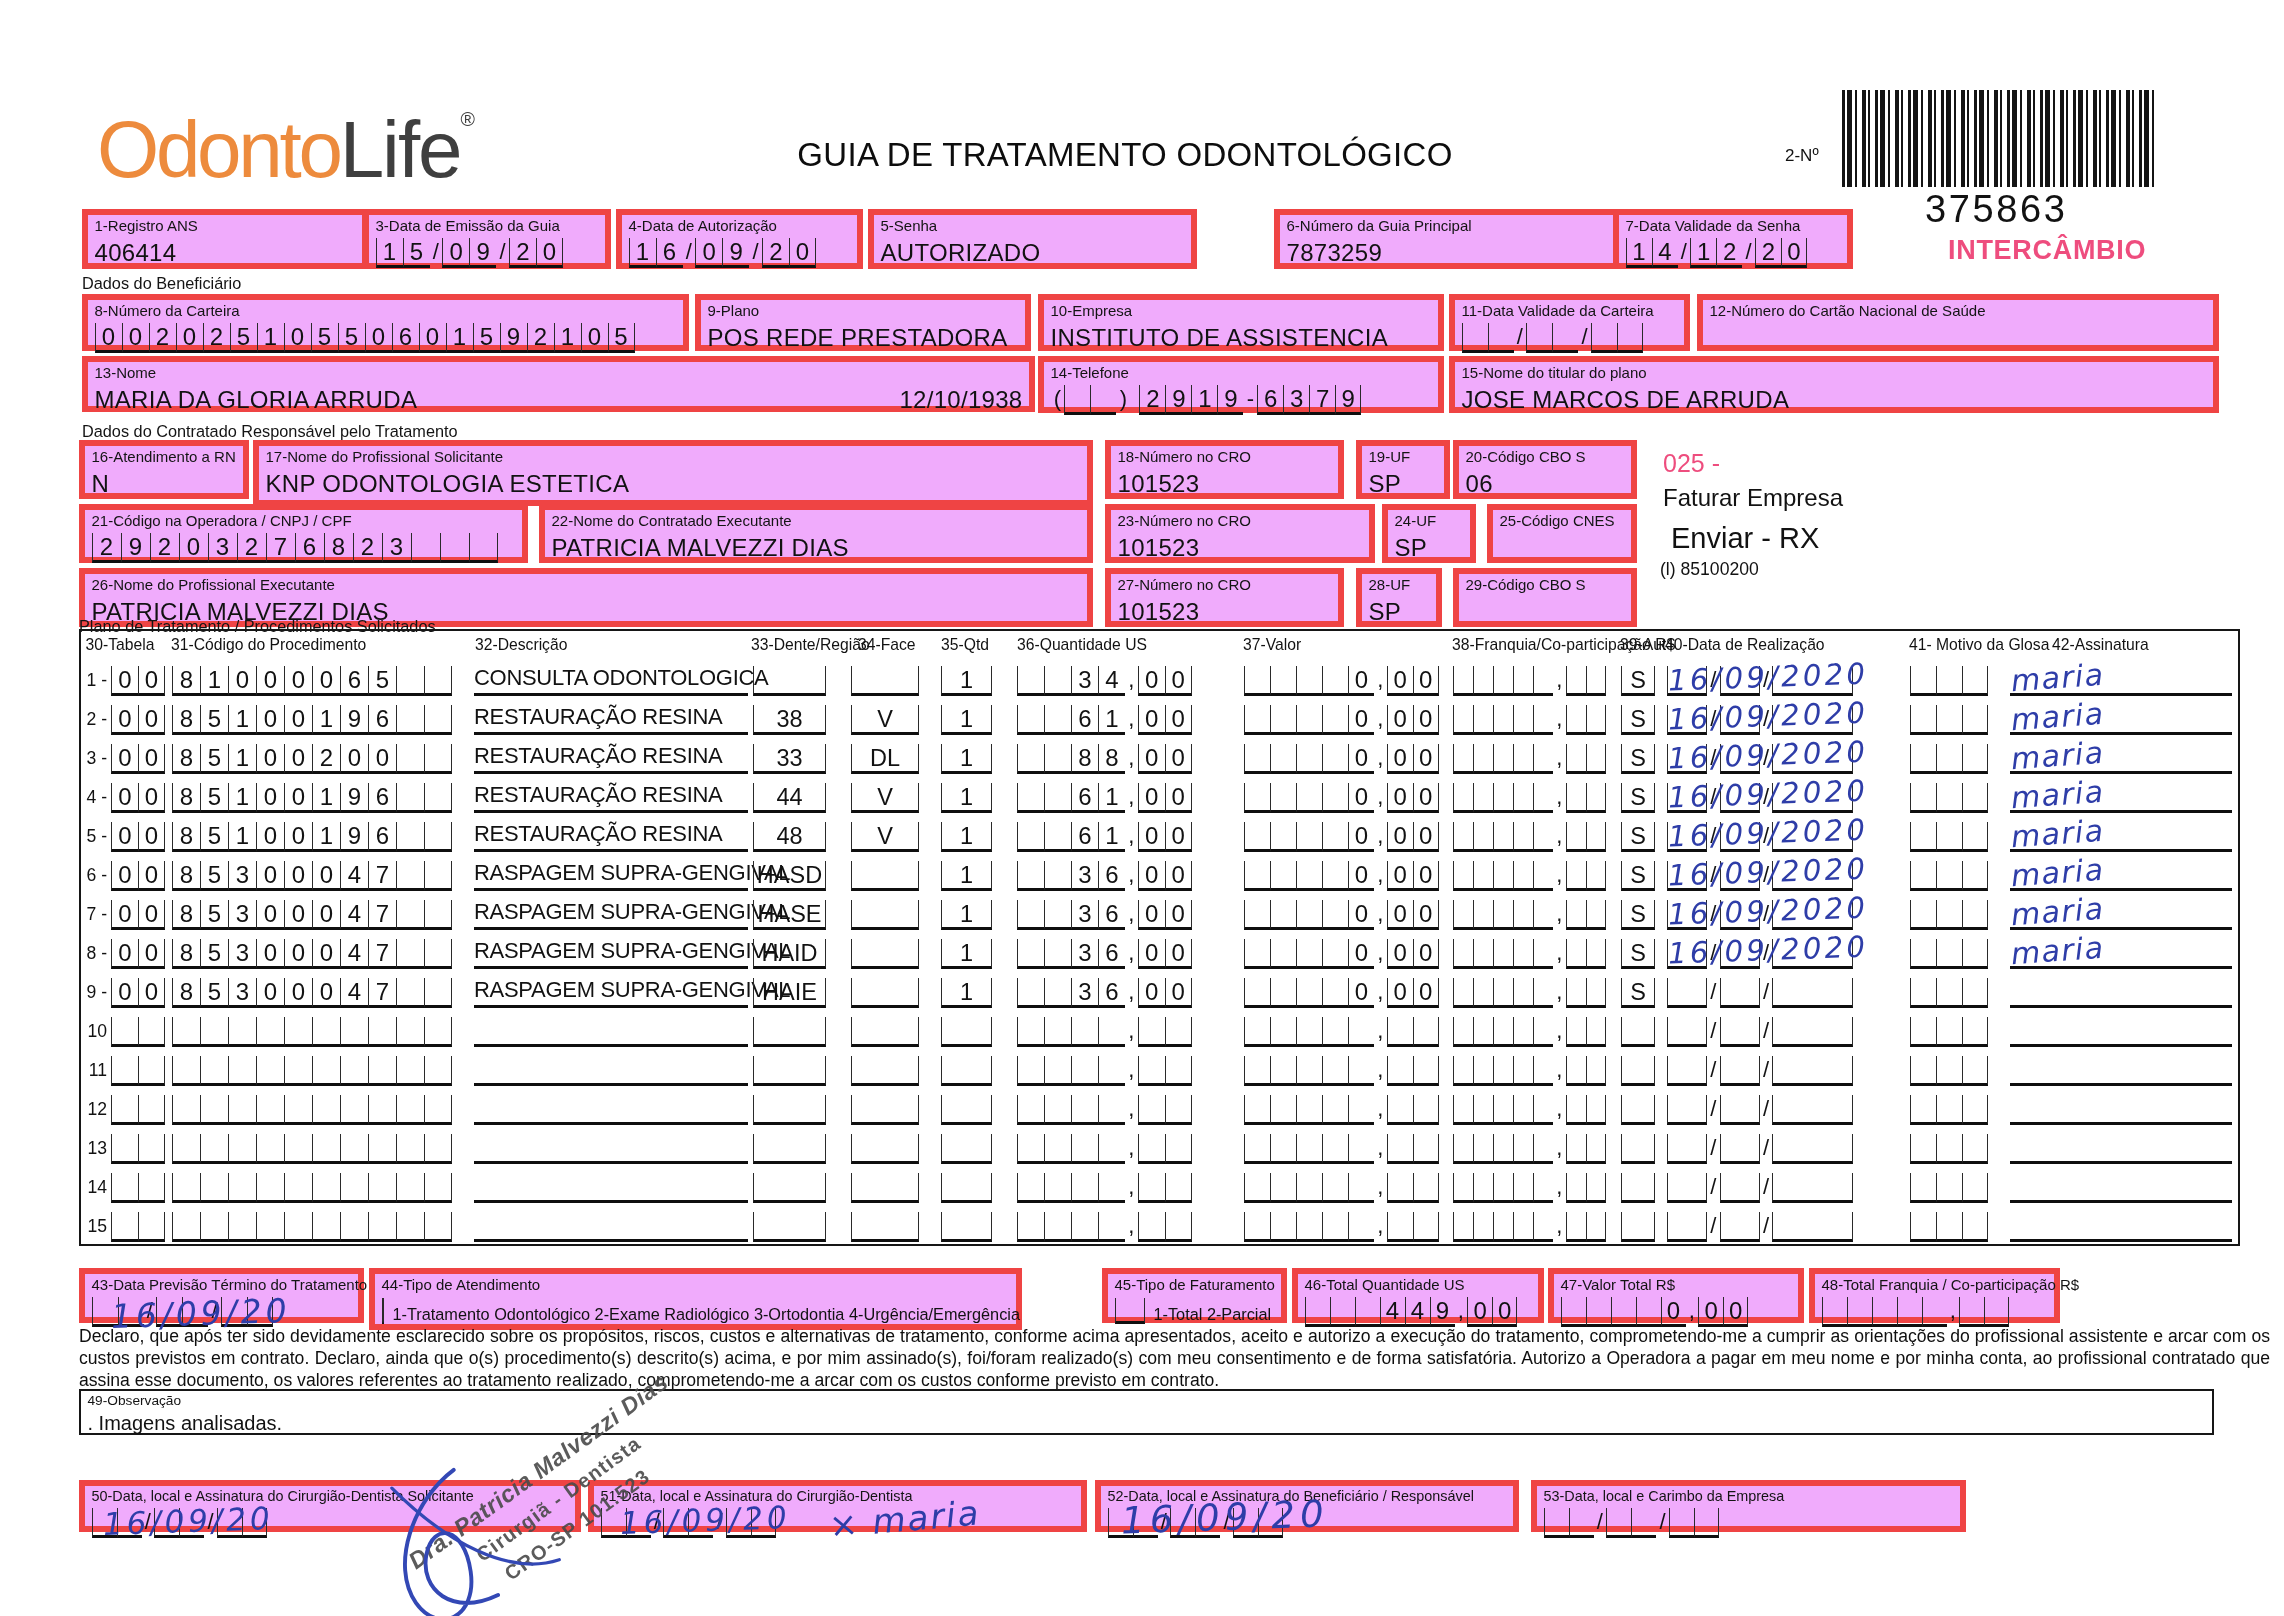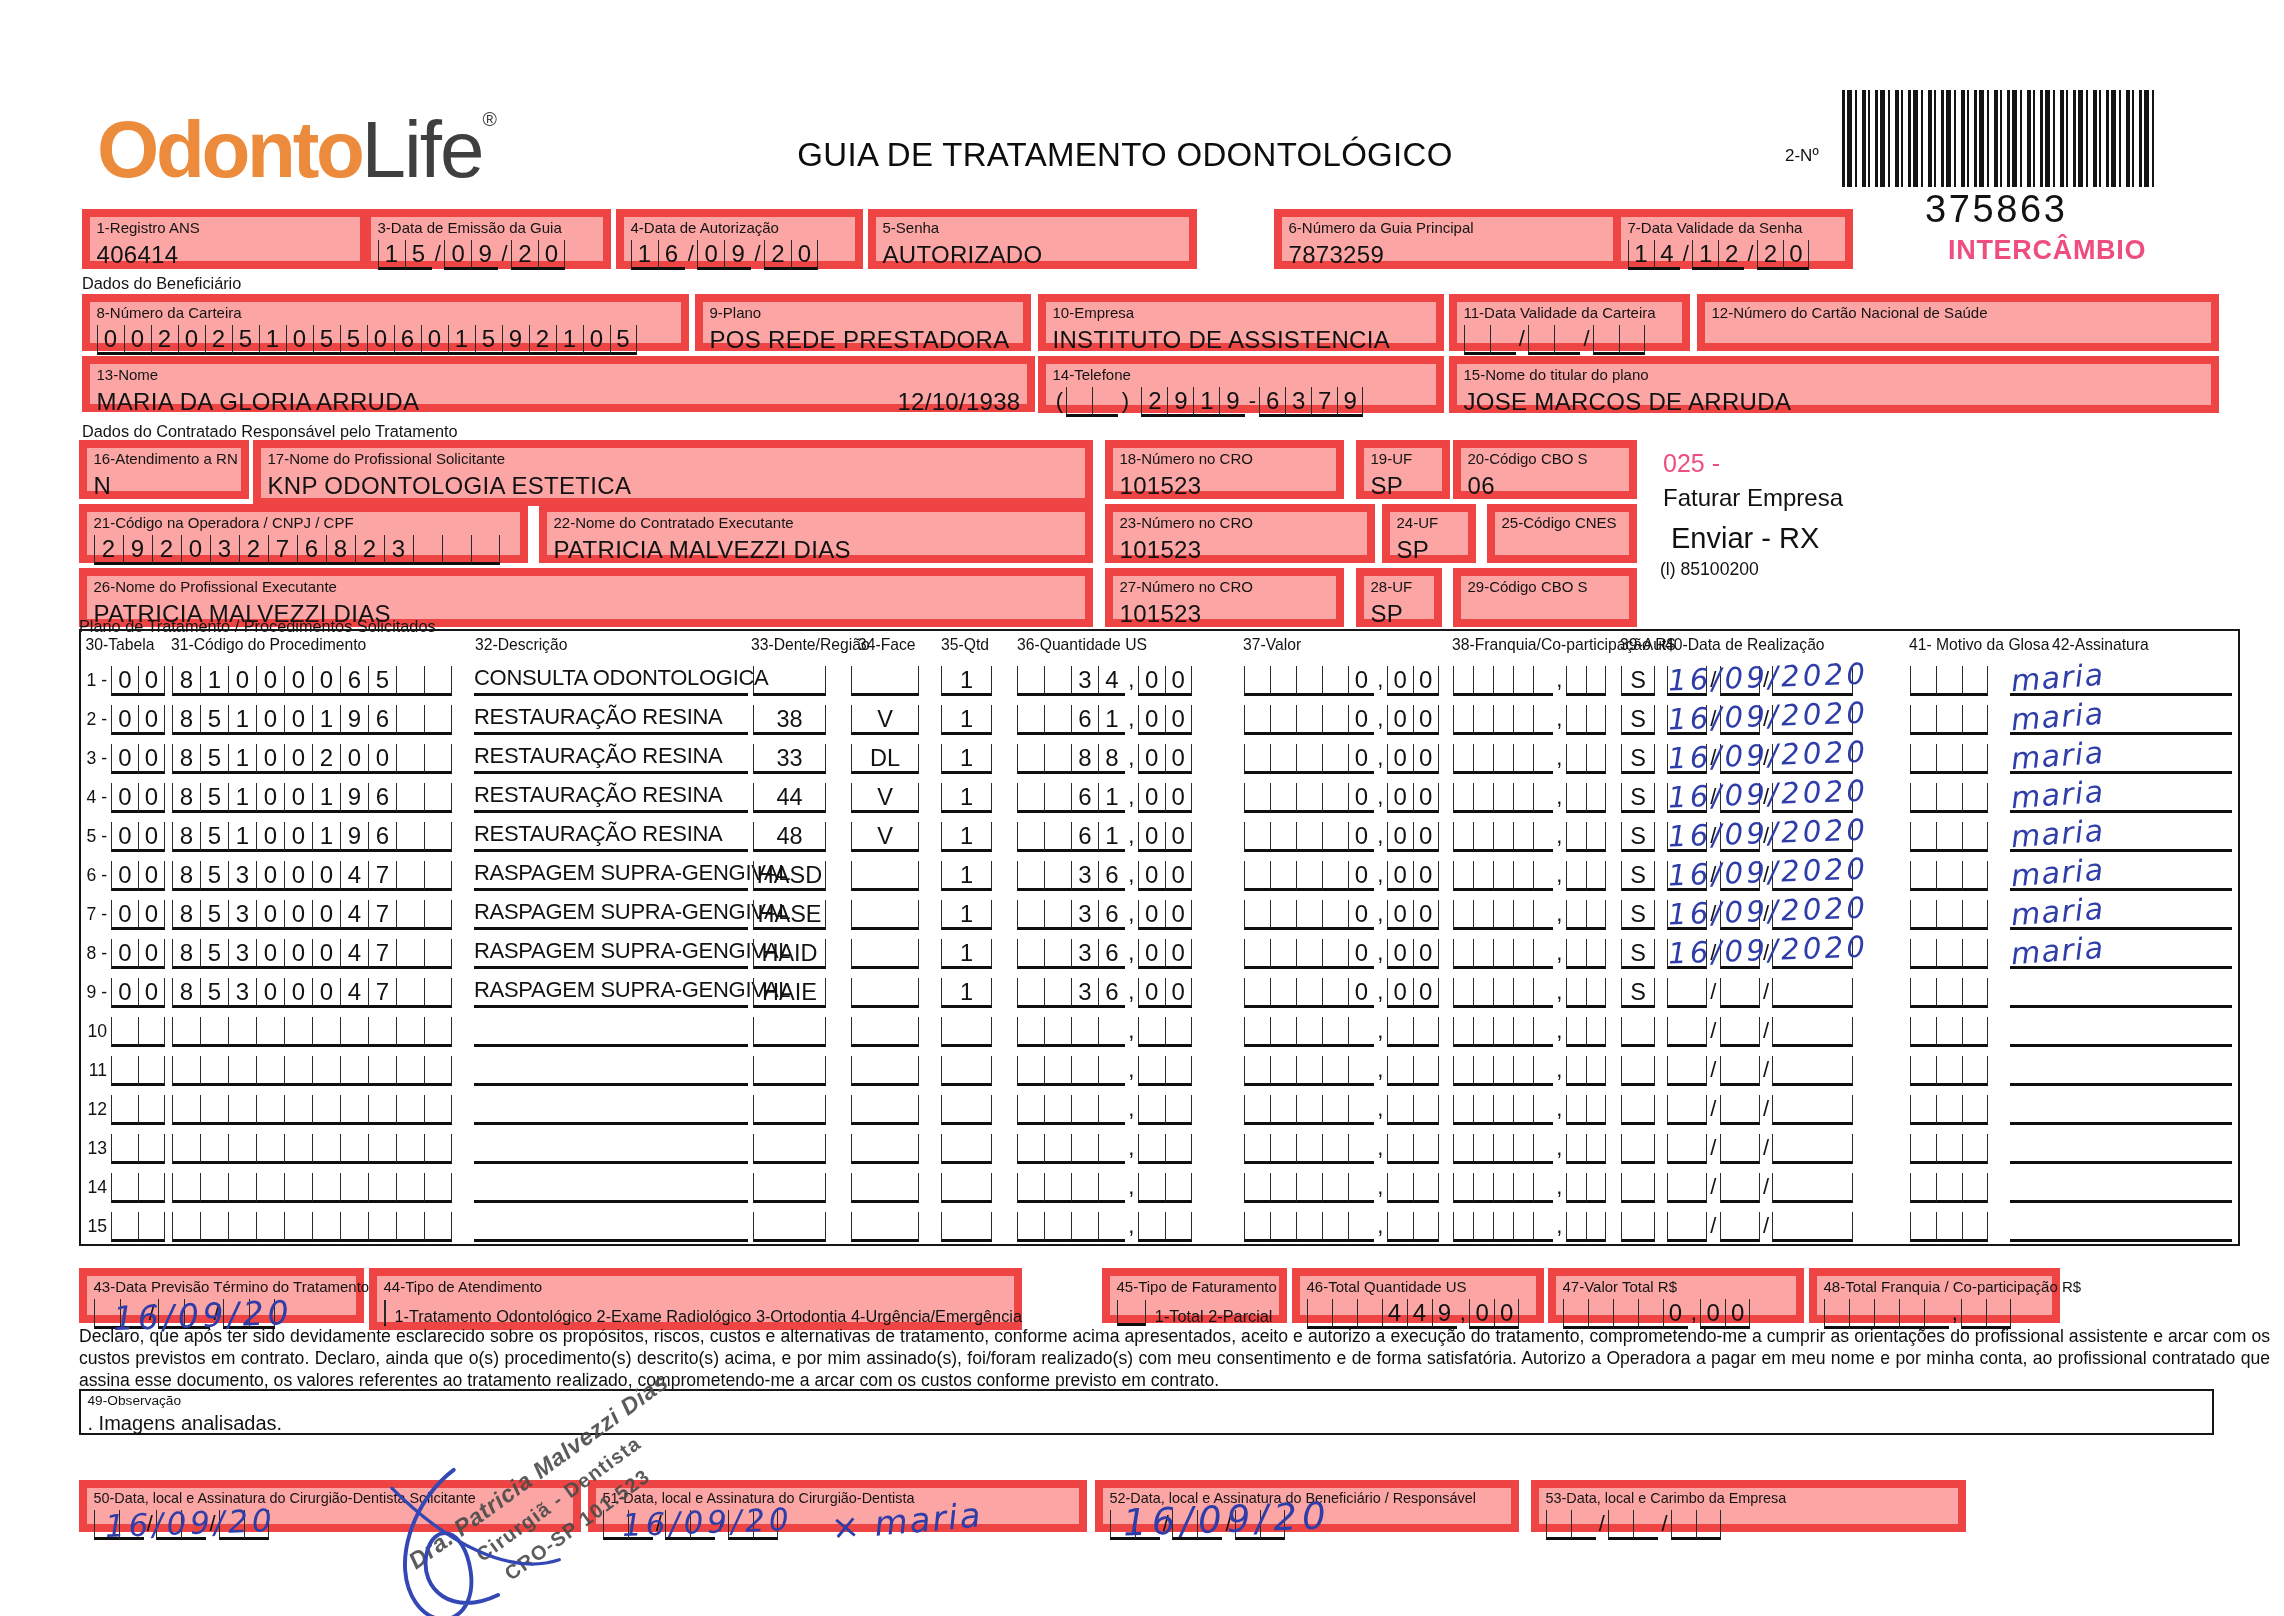--- a/index.html
+++ b/index.html
@@ -1,38 +1,38 @@
 <!DOCTYPE html>
 <html style="font-size:10.4px"><head>
 <meta charset="utf-8">
 <style>
   html,body{margin:0;padding:0;background:#e9e9e9;}
   .page{position:relative;width:2284px;height:1616px;background:#ffffff;
         font-family:"Liberation Sans",sans-serif;color:#121212;overflow:hidden;}
 
   
   .logo{position:absolute;left:97px;top:110px;line-height:1;white-space:nowrap;}
-  .logo .o{font-size:80px;font-weight:700;color:#ED8B3D;letter-spacing:-3.3px;}
+  .logo .o{font-size:80px;font-weight:400;color:#ED8B3D;letter-spacing:-3.3px;}
   .logo .l{font-size:80px;font-weight:400;color:#3f3f3f;letter-spacing:-2px;}
   .logo .r{font-size:19.6px;color:#3f3f3f;vertical-align:top;}
   .tagline{position:absolute;left:215px;top:230px;font-size:14.4px;color:#c4c4c4;
            letter-spacing:3.3px;filter:blur(0.4px);}
   .title{position:absolute;left:750px;top:136px;width:750px;text-align:center;
          font-size:33px;color:#0d0d0d;letter-spacing:0.3px;}
   .bc-label{position:absolute;left:1785px;top:146px;font-size:17px;}
   .barcode{position:absolute;left:1842px;top:90px;width:315px;height:97px;
     background:repeating-linear-gradient(90deg,#141414 0 3.3px,#fff 3.3px 5.2px,#141414 5.2px 10.4px,
     #fff 10.4px 13px,#141414 13px 15px,#fff 15px 20px,#141414 20px 24px,#fff 24px 26px,
     #141414 26px 28px,#fff 28px 33px);}
   .guide-number{position:absolute;left:1925px;top:188px;font-size:38px;letter-spacing:2.6px;}
   .intercambio{position:absolute;left:1948px;top:235px;font-size:27px;font-weight:700;
                color:#EE4D7E;letter-spacing:0.7px;}
 
   
-  .box{position:absolute;border:8px solid #ef4444;background:#fca5a5;box-sizing:border-box;
+  .box{position:absolute;border:6px solid #ef4444;background:#f0abfc;box-sizing:border-box;
        padding:2.6px 6.5px;}
   .lbl{display:block;font-size:15px;line-height:1.1;color:#141414;white-space:nowrap;}
   .val{font-size:24px;margin-top:5.2px;letter-spacing:0.3px;white-space:nowrap;}
   .val.with-right{display:flex;justify-content:space-between;align-items:flex-end;}
   .sec{position:absolute;font-size:16.3px;color:#141414;}
 
   
   .comb{display:inline-flex;align-items:flex-end;margin-top:3.9px;}
   .comb .cell{display:inline-flex;align-items:flex-end;justify-content:center;
       width:var(--cw,27px);height:30px;border-left:1.3px solid #2a2a2a;

